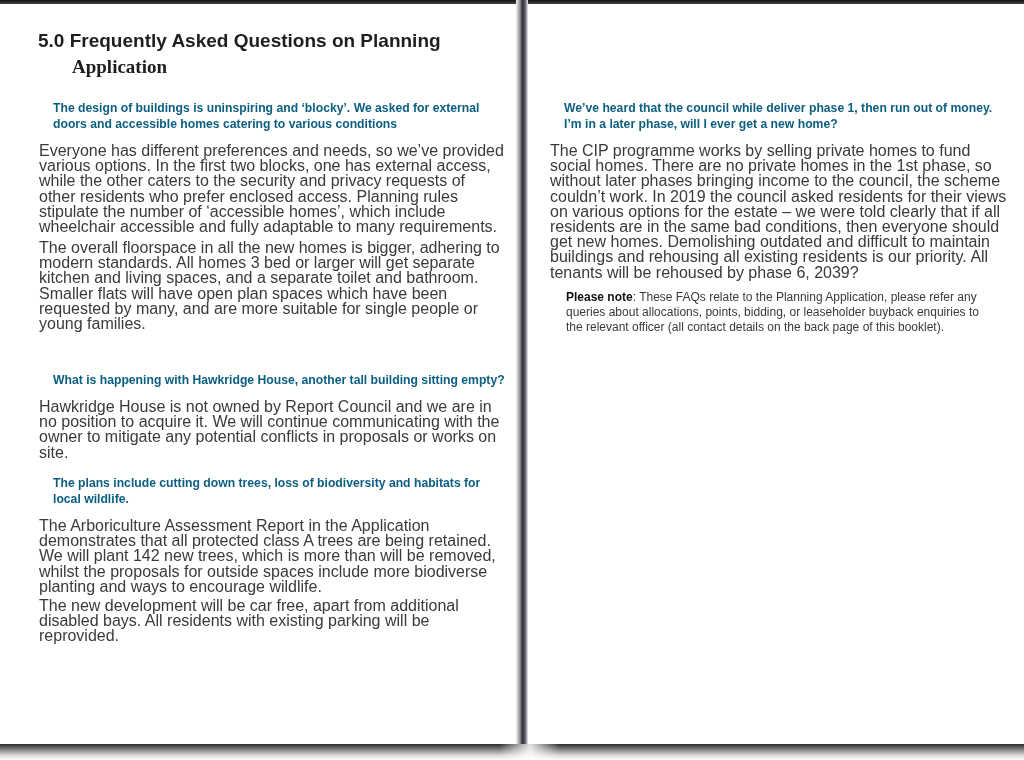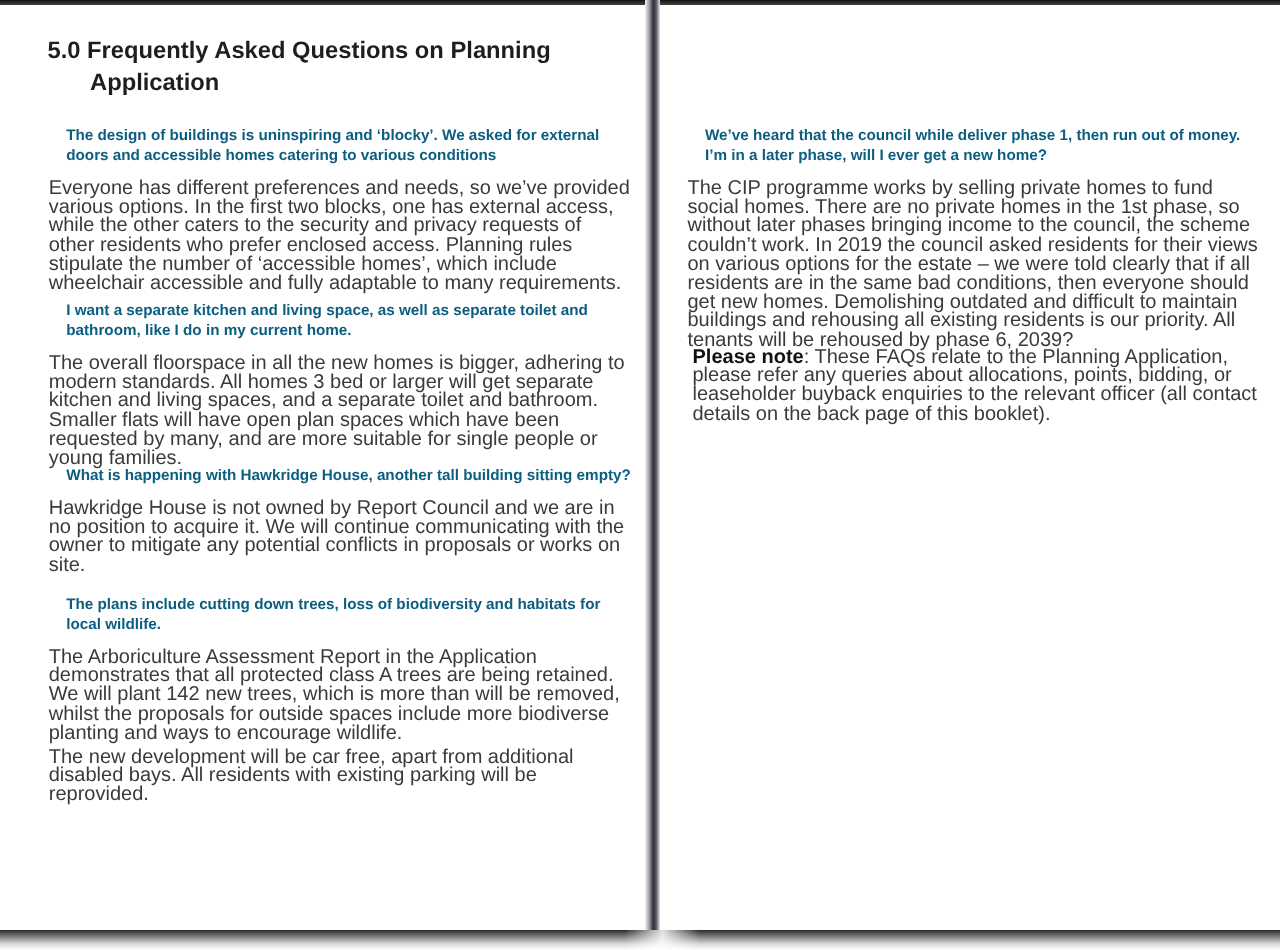--- a/index.html
+++ b/index.html
@@ -52,45 +52,45 @@
   .page-title {
     position: absolute;
     left: 38px; top: 24px;
     width: 470px;
     font-size: 19px;
     font-weight: bold;
     color: #1e1e1e;
     line-height: 26px;
     margin: 0;
   }
-  .page-title .indent { display: block; padding-left: 34px; }
+  .page-title .indent { display: block; padding-left: 34px; font-family: Liberation Serif, serif; }
   .faq {
     position: absolute;
     width: 466px;
   }
   .left .faq { left: 39px; }
   .right .faq { left: 23px; width: 462px; }
   .q {
     font-size: 12.2px;
     font-weight: bold;
     color: #0c5e80;
     line-height: 16px;
     margin: 0 0 11px 14px;
   }
   .a {
     font-size: 16px;
     color: #3a3a3a;
     line-height: 15.2px;
     margin: 0;
   }
   .note {
-    font-size: 16px;
+    font-size: 12px;
     color: #3a3a3a;
     line-height: 15.2px;
-    margin: 4px;
+    margin: 16px;
   }
   .note b { color: #111; font-weight: bold; }
 </style>
 </head>
 <body>
 
 <div class="spread">
   <div class="top-edge"></div>
 
   <div class="page left">
@@ -98,21 +98,20 @@
       <span>5.0 Frequently Asked Questions on Planning</span>
       <span class="indent">Application</span>
     </h1>
 
     <div class="faq" style="top:96px;">
       <p class="q">The design of buildings is uninspiring and ‘blocky’.  We asked for external doors and accessible homes catering to various conditions</p>
       <p class="a">Everyone has different preferences and needs, so we’ve provided various options.  In the first two blocks, one has external access, while the other caters to the security and privacy requests of other residents who prefer enclosed access.  Planning rules stipulate the number of ‘accessible homes’, which include wheelchair accessible and fully adaptable to many requirements.</p>
     </div>
 
     <div class="faq" style="top:236px;">
-      <p class="q">I want a separate kitchen and living space, as well as separate toilet and bathroom, like I do in my current home.</p>
       <p class="a">The overall floorspace in all the new homes is bigger, adhering to modern standards. All homes 3 bed or larger will get separate kitchen and living spaces, and a separate toilet and bathroom.  Smaller flats will have open plan spaces which have been requested by many, and are more suitable for single people or young families.</p>
     </div>
 
     <div class="faq" style="top:368px;">
       <p class="q">What is happening with Hawkridge House, another tall building sitting empty?</p>
       <p class="a">Hawkridge House is not owned by Report Council and we are in no position to acquire it.  We will continue communicating with the owner to mitigate any potential conflicts in proposals or works on site.</p>
     </div>
 
     <div class="faq" style="top:471px;">
       <p class="q">The plans include cutting down trees, loss of biodiversity and habitats for local wildlife.</p>

